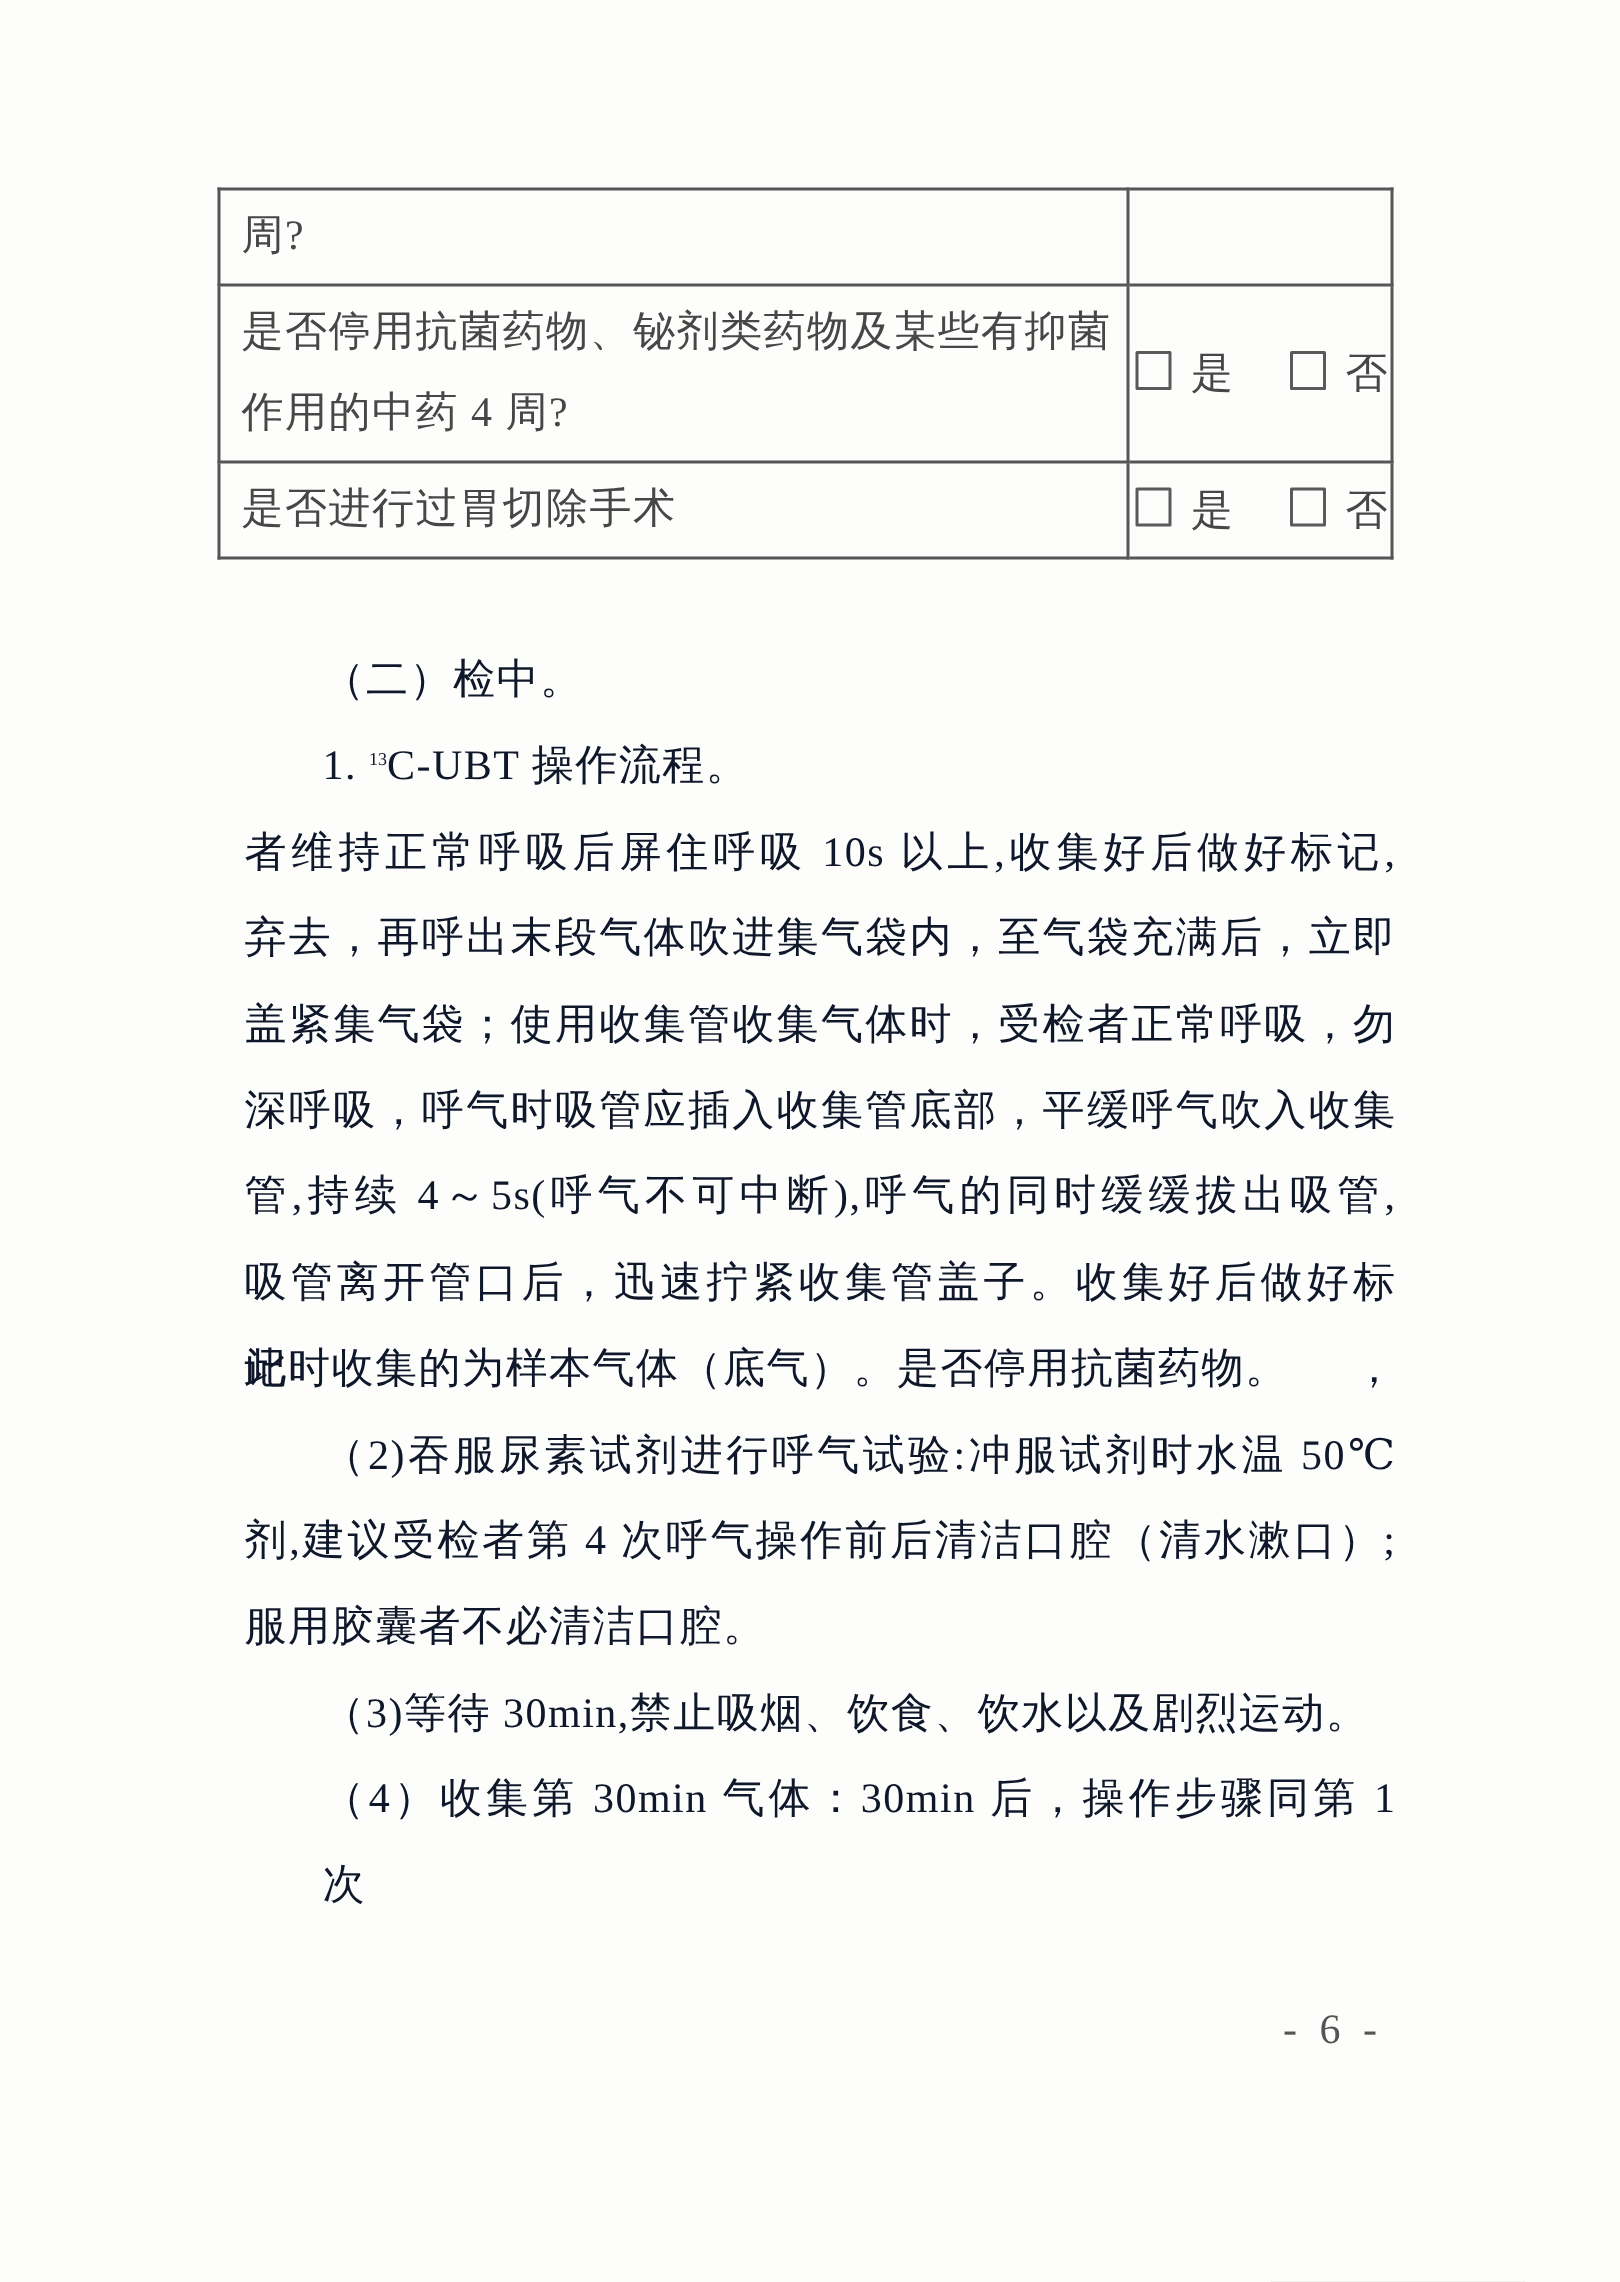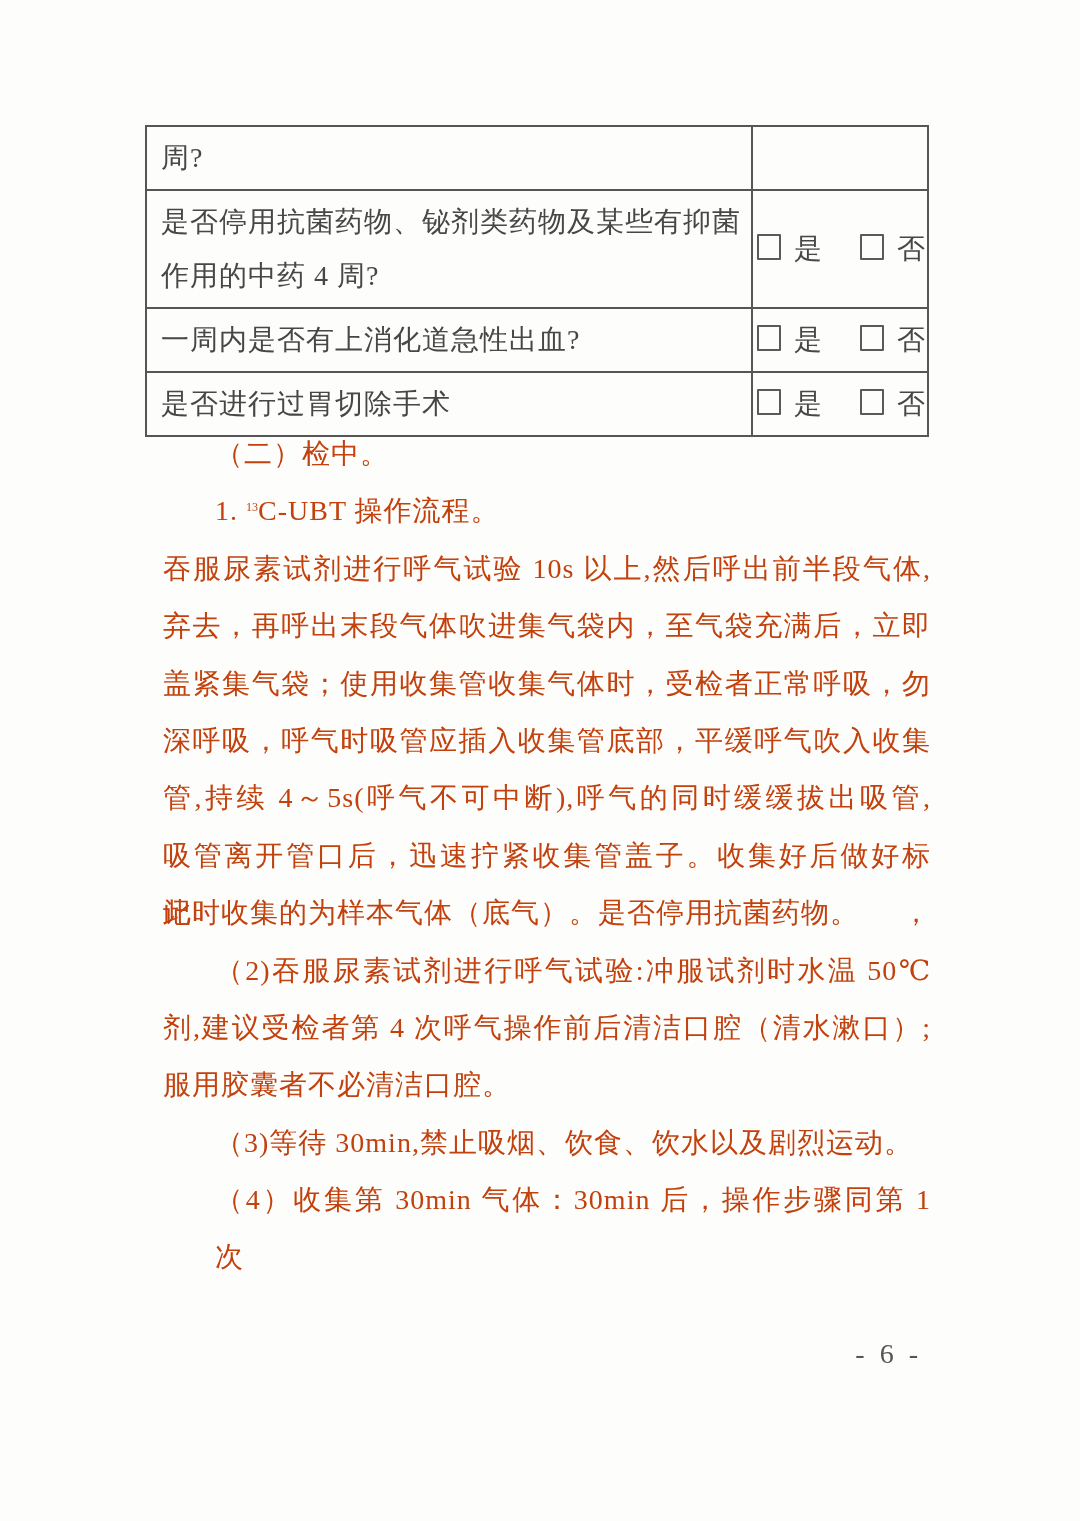--- a/index.html
+++ b/index.html
@@ -72,21 +72,21 @@
     left: 163px;
     top: 425px;
     width: 768px;
   }
   .line {
     font-size: 28px;
     line-height: 57.4px;
     height: 57.4px;
     white-space: nowrap;
     letter-spacing: 1px;
-    color: #c2410c;
+    color: #0f172a;
   }
   .line.just {
     white-space: normal;
     text-align: justify;
     text-align-last: justify;
   }
   .line.indent {
     padding-left: 52px;
   }
   .line sup {
@@ -115,34 +115,30 @@
     <tbody>
         <tr>
           <td class="q-cell">周?</td>
           <td class="opt-cell"></td>
         </tr>
         <tr>
           <td class="q-cell">是否停用抗菌药物、铋剂类药物及某些有抑菌作用的中药 4 周?</td>
           <td class="opt-cell"><span class="opt-group"><span class="checkbox"></span><span class="opt-label">是</span></span><span class="opt-group"><span class="checkbox"></span><span class="opt-label">否</span></span></td>
         </tr>
         <tr>
-          <td class="q-cell">一周内是否有上消化道急性出血?</td>
-          <td class="opt-cell"><span class="opt-group"><span class="checkbox"></span><span class="opt-label">是</span></span><span class="opt-group"><span class="checkbox"></span><span class="opt-label">否</span></span></td>
-        </tr>
-        <tr>
           <td class="q-cell">是否进行过胃切除手术</td>
           <td class="opt-cell"><span class="opt-group"><span class="checkbox"></span><span class="opt-label">是</span></span><span class="opt-group"><span class="checkbox"></span><span class="opt-label">否</span></span></td>
         </tr>
       </tbody>
   </table>
 
   <div class="body-text">
       <div class="line indent">（二）检中。</div>
       <div class="line indent">1. <sup>13</sup>C-UBT 操作流程。</div>
-      <div class="line just">吞服尿素试剂进行呼气试验 10s 以上,然后呼出前半段气体,</div>
+      <div class="line just">者维持正常呼吸后屏住呼吸 10s 以上,收集好后做好标记,</div>
       <div class="line just">弃去，再呼出末段气体吹进集气袋内，至气袋充满后，立即</div>
       <div class="line just">盖紧集气袋；使用收集管收集气体时，受检者正常呼吸，勿</div>
       <div class="line just">深呼吸，呼气时吸管应插入收集管底部，平缓呼气吹入收集</div>
       <div class="line just">管,持续 4～5s(呼气不可中断),呼气的同时缓缓拔出吸管,</div>
       <div class="line just">吸管离开管口后，迅速拧紧收集管盖子。收集好后做好标记，</div>
       <div class="line">此时收集的为样本气体（底气）。是否停用抗菌药物。</div>
       <div class="line indent just">（2)吞服尿素试剂进行呼气试验:冲服试剂时水温 50℃</div>
       <div class="line just">剂,建议受检者第 4 次呼气操作前后清洁口腔（清水漱口）;</div>
       <div class="line">服用胶囊者不必清洁口腔。</div>
       <div class="line indent">（3)等待 30min,禁止吸烟、饮食、饮水以及剧烈运动。</div>

